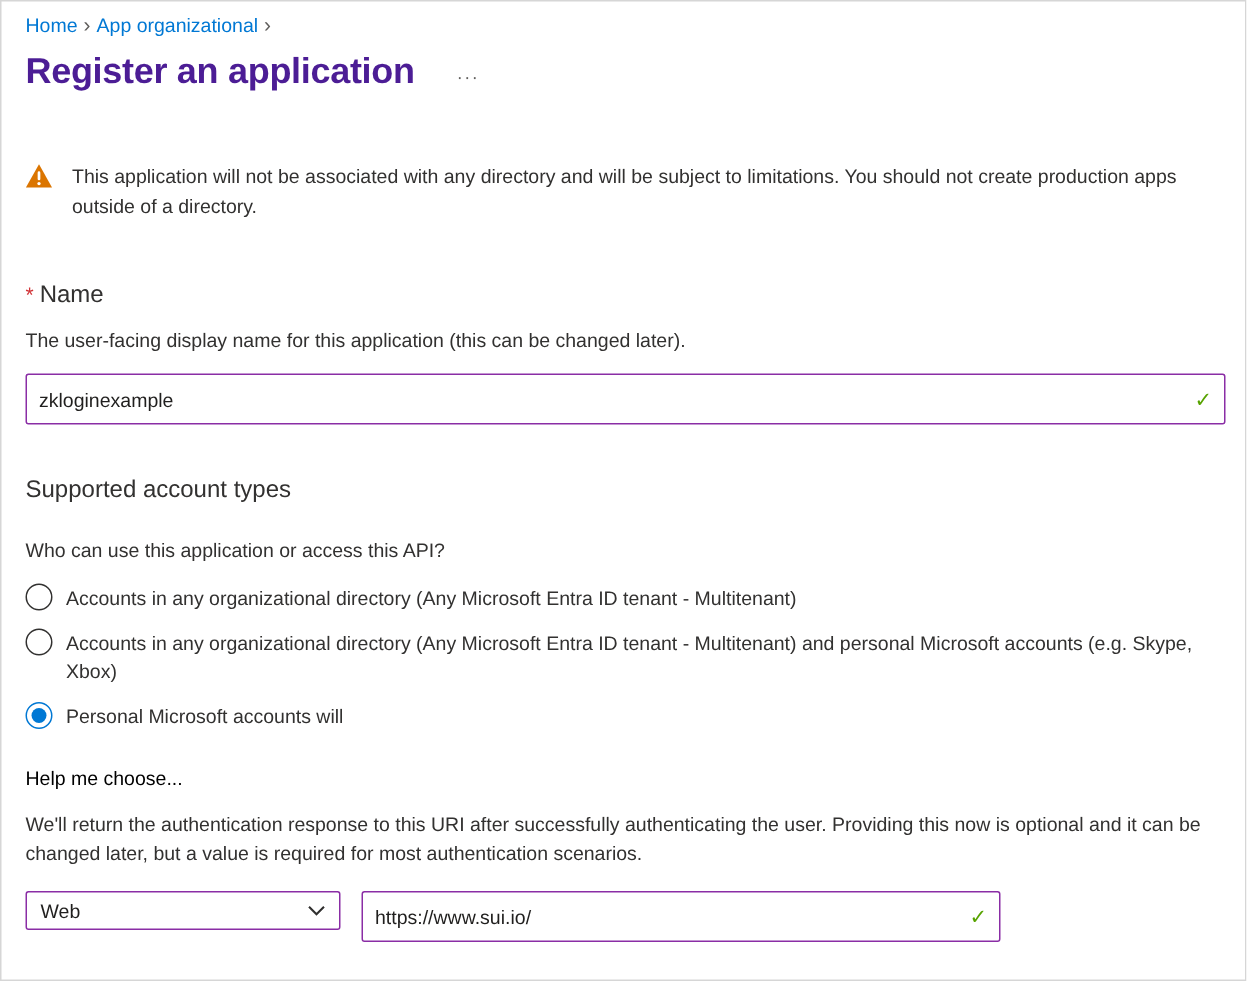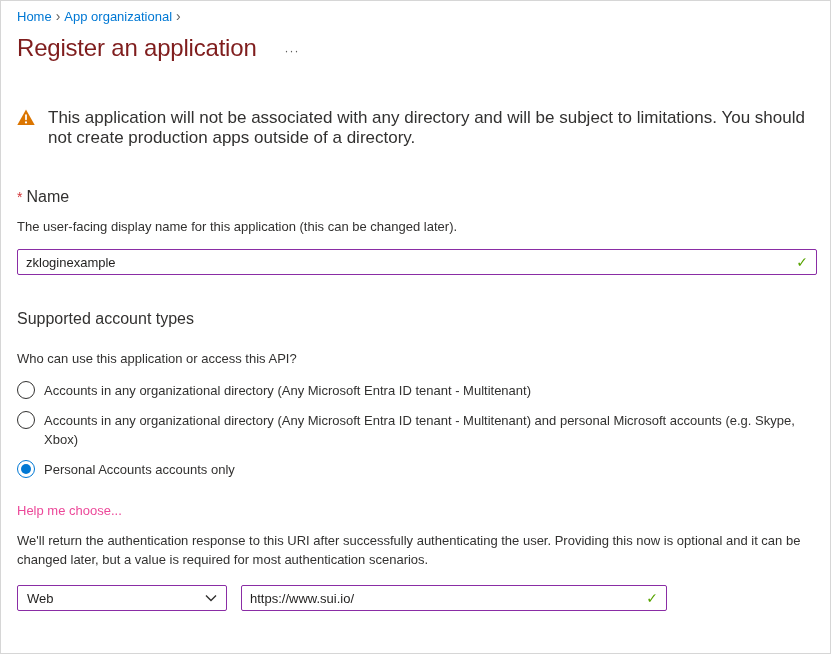--- a/index.html
+++ b/index.html
@@ -31,61 +31,61 @@
 
   
   .title-row {
     margin-top: 10px;
     display: flex;
     align-items: center;
     gap: 28px;
   }
   .page-title {
     font-size: 24px;
-    font-weight: normal;
-    color: #7f1d1d;
+    font-weight: bold;
+    color: #4c1d95;
     letter-spacing: -0.2px;
   }
   .more-icon {
     color: #605e5c;
     font-size: 12px;
     letter-spacing: 1px;
     cursor: pointer;
     padding-top: 6px;
   }
 
   
   .warning {
     margin-top: 46px;
     display: flex;
     align-items: flex-start;
     gap: 13px;
   }
   .warn-icon-svg { flex: 0 0 auto; margin-top: 1px; }
   .warning-text {
-    font-size: 17px;
+    font-size: 13px;
     line-height: 20px;
     width: 780px;
     color: #323130;
   }
 
   
   .name-label-row { margin-top: 40px; font-size: 16px; color: #323130; }
   .required-asterisk { color: #d13438; margin-right: 4px; font-size: 14px; }
   .field-description { margin-top: 13px; font-size: 13px; color: #323130; }
   .text-input {
     margin-top: 15px;
     width: 800px;
     height: 26px;
     border: 1px solid #8a2da5;
     border-radius: 2px;
     display: flex;
     align-items: center;
     background: #fff;
-    padding: 4px 8px;
+    padding: 16px 8px;
   }
   .text-input .value { flex: 1; font-size: 13px; color: #201f1e; }
   .check-icon { color: #57a300; font-size: 14px; font-weight: bold; flex: 0 0 auto; }
 
   
   .section-heading { font-size: 16px; font-weight: 400; color: #323130; }
   .sat-heading { margin-top: 35px; }
   .question { margin-top: 23px; font-size: 13px; }
   .radio-row {
     display: flex;
@@ -115,21 +115,21 @@
     left: 50%; top: 50%;
     width: 10px; height: 10px;
     margin: -5px 0 0 -5px;
     border-radius: 50%;
     background: #0078d4;
   }
   .help-link {
     display: inline-block;
     margin-top: 24px;
     font-size: 13px;
-    color: #ec4899;
+    color: #000000;
     text-decoration: none;
     cursor: pointer;
   }
 
   
   .redirect-heading { margin-top: 49px; }
   .redirect-desc {
     margin-top: 12px;
     font-size: 13px;
     line-height: 19px;
@@ -198,21 +198,21 @@
     <div class="radio-row r1">
       <span class="radio-circle"></span>
       <span class="radio-label">Accounts in any organizational directory (Any Microsoft Entra ID tenant - Multitenant)</span>
     </div>
     <div class="radio-row r2">
       <span class="radio-circle"></span>
       <span class="radio-label">Accounts in any organizational directory (Any Microsoft Entra ID tenant - Multitenant) and personal Microsoft accounts (e.g. Skype, Xbox)</span>
     </div>
     <div class="radio-row r3">
       <span class="radio-circle checked"></span>
-      <span class="radio-label">Personal Accounts accounts only</span>
+      <span class="radio-label">Personal Microsoft accounts will</span>
     </div>
 
     <a class="help-link">Help me choose...</a>
 
     
     <div class="redirect-desc">We'll return the authentication response to this URI after successfully authenticating the user. Providing this now is optional and it can be changed later, but a value is required for most authentication scenarios.</div>
 
     <div class="uri-row">
       <div class="select-box">
         <span>Web</span>

